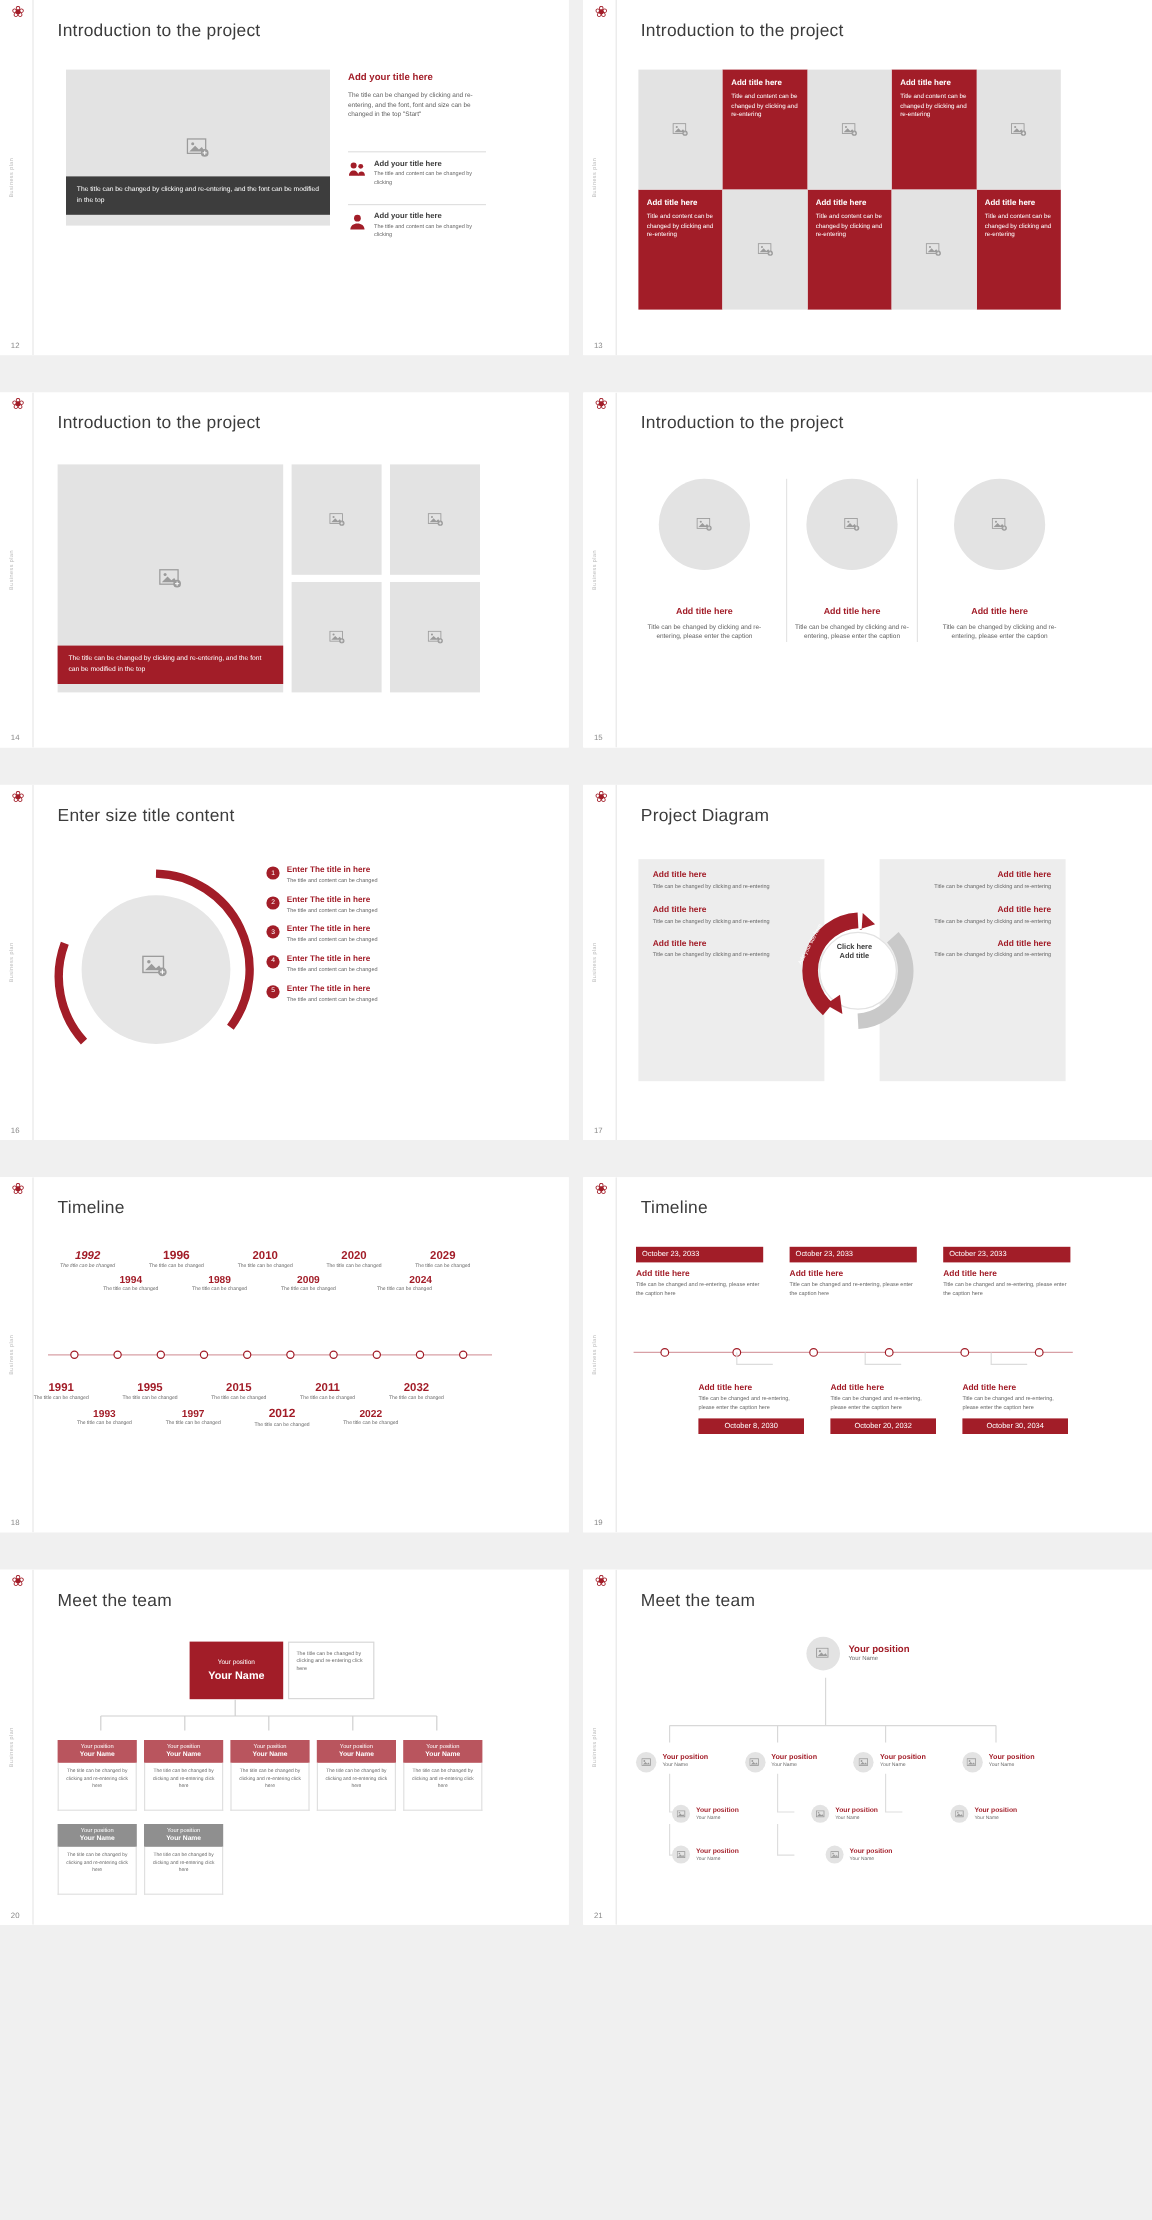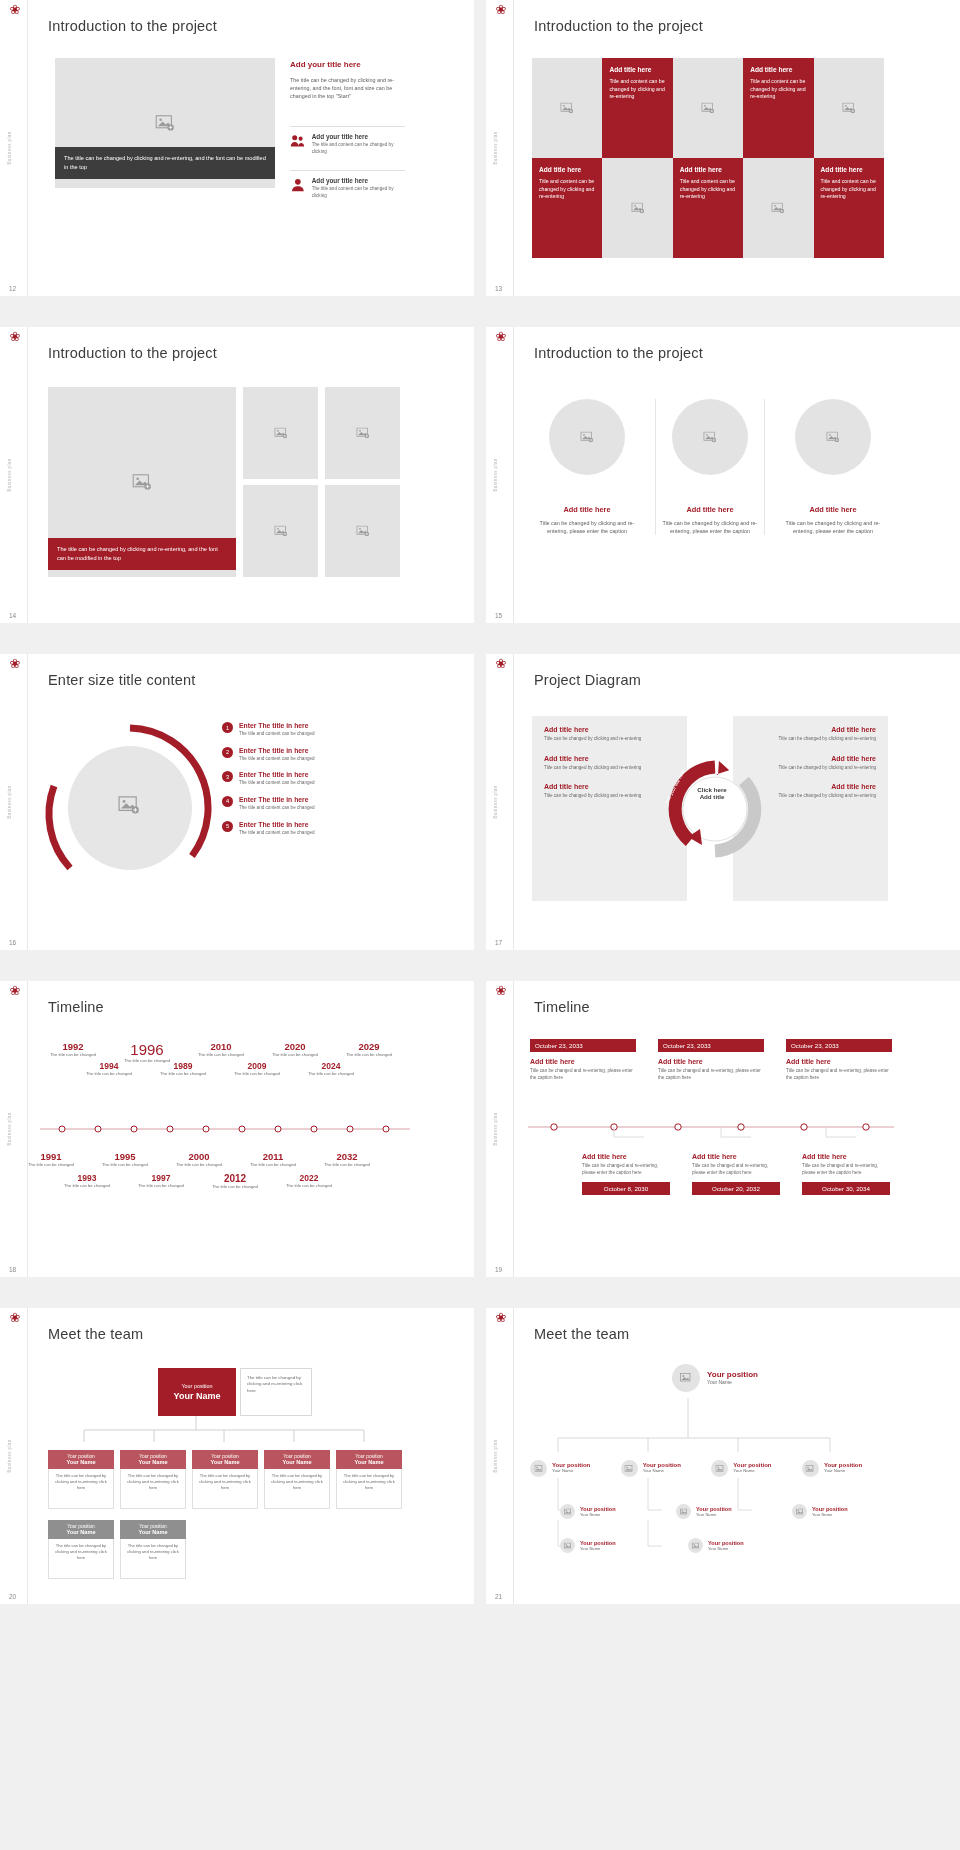--- a/index.html
+++ b/index.html
@@ -447,27 +447,27 @@
     <div class="slide">
       <div class="rail">
         <div class="logo">❀</div>
         <div class="rail-text">Business plan</div>
         <div class="pagenum">18</div>
       </div>
       <div class="title">Timeline</div>
 
       <div style="position:absolute;left:44px;top:60px;width:360px;">
         <div style="display:flex;">
-          <div style="width:58px;text-align:center;">
+          <div style="width:58px;text-align:center;font-style:italic;">
             <div class="redtext" style="font-size:9.5px;font-weight:bold;">1992</div>
             <div class="tiny" style="font-size:4.2px;">The title can be changed</div>
           </div>
           <div style="width:16px;"></div>
           <div style="width:58px;text-align:center;">
-            <div class="redtext" style="font-size:15px;font-weight:normal;">1996</div>
+            <div class="redtext" style="font-size:10px;font-weight:bold;">1996</div>
             <div class="tiny" style="font-size:4.2px;">The title can be changed</div>
           </div>
           <div style="width:16px;"></div>
           <div style="width:58px;text-align:center;">
             <div class="redtext" style="font-size:9.5px;font-weight:bold;">2010</div>
             <div class="tiny" style="font-size:4.2px;">The title can be changed</div>
           </div>
           <div style="width:16px;"></div>
           <div style="width:58px;text-align:center;">
             <div class="redtext" style="font-size:9.5px;font-weight:bold;">2020</div>
@@ -490,21 +490,21 @@
         <div style="width:58px;text-align:center;">
           <div class="redtext" style="font-size:8.5px;font-weight:bold;">1989</div>
           <div class="tiny" style="font-size:4.2px;">The title can be changed</div>
         </div>
         <div style="width:16px;"></div>
         <div style="width:58px;text-align:center;">
           <div class="redtext" style="font-size:8.5px;font-weight:bold;">2009</div>
           <div class="tiny" style="font-size:4.2px;">The title can be changed</div>
         </div>
         <div style="width:16px;"></div>
-        <div style="width:58px;text-align:center;">
+        <div style="width:58px;text-align:right;">
           <div class="redtext" style="font-size:8.5px;font-weight:bold;">2024</div>
           <div class="tiny" style="font-size:4.2px;">The title can be changed</div>
         </div>
       </div>
 
       <svg style="position:absolute;left:40px;top:140px;" width="370" height="16">
         <line x1="0" y1="8" x2="370" y2="8" stroke="#d8a0a6" stroke-width="1"></line>
         <circle cx="22" cy="8" r="3" fill="#fff" stroke="#a21d28" stroke-width="1"></circle>
         <circle cx="58" cy="8" r="3" fill="#fff" stroke="#a21d28" stroke-width="1"></circle>
         <circle cx="94" cy="8" r="3" fill="#fff" stroke="#a21d28" stroke-width="1"></circle>
@@ -522,21 +522,21 @@
           <div class="redtext" style="font-size:9.5px;font-weight:bold;">1991</div>
           <div class="tiny" style="font-size:4.2px;">The title can be changed</div>
         </div>
         <div style="width:16px;"></div>
         <div style="width:58px;text-align:center;">
           <div class="redtext" style="font-size:9.5px;font-weight:bold;">1995</div>
           <div class="tiny" style="font-size:4.2px;">The title can be changed</div>
         </div>
         <div style="width:16px;"></div>
         <div style="width:58px;text-align:center;">
-          <div class="redtext" style="font-size:9.5px;font-weight:bold;">2000</div>
+          <div class="redtext" style="font-size:9.5px;font-weight:bold;">2015</div>
           <div class="tiny" style="font-size:4.2px;">The title can be changed</div>
         </div>
         <div style="width:16px;"></div>
         <div style="width:58px;text-align:center;">
           <div class="redtext" style="font-size:9.5px;font-weight:bold;">2011</div>
           <div class="tiny" style="font-size:4.2px;">The title can be changed</div>
         </div>
         <div style="width:16px;"></div>
         <div style="width:58px;text-align:center;">
           <div class="redtext" style="font-size:9.5px;font-weight:bold;">2032</div>

